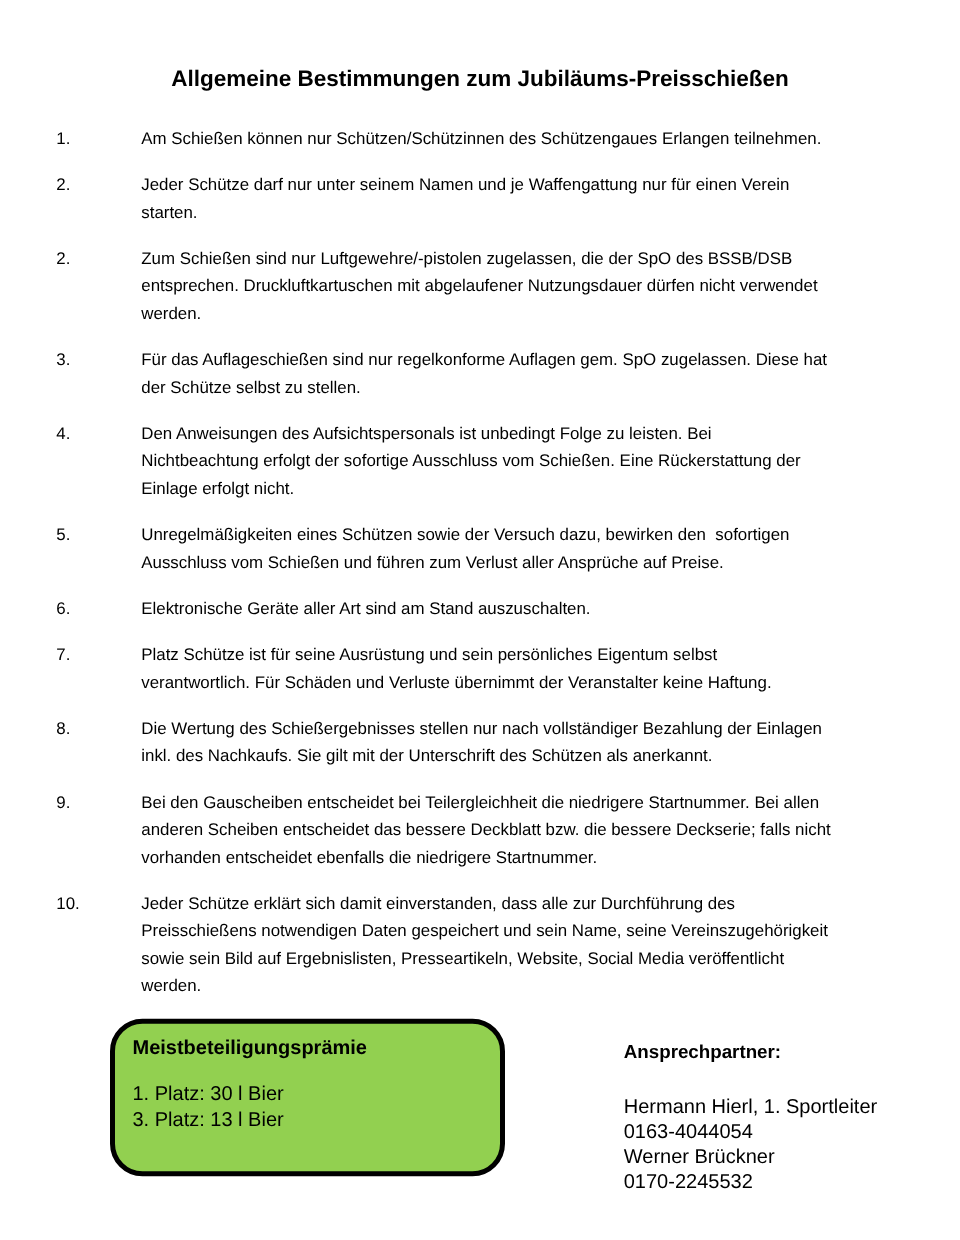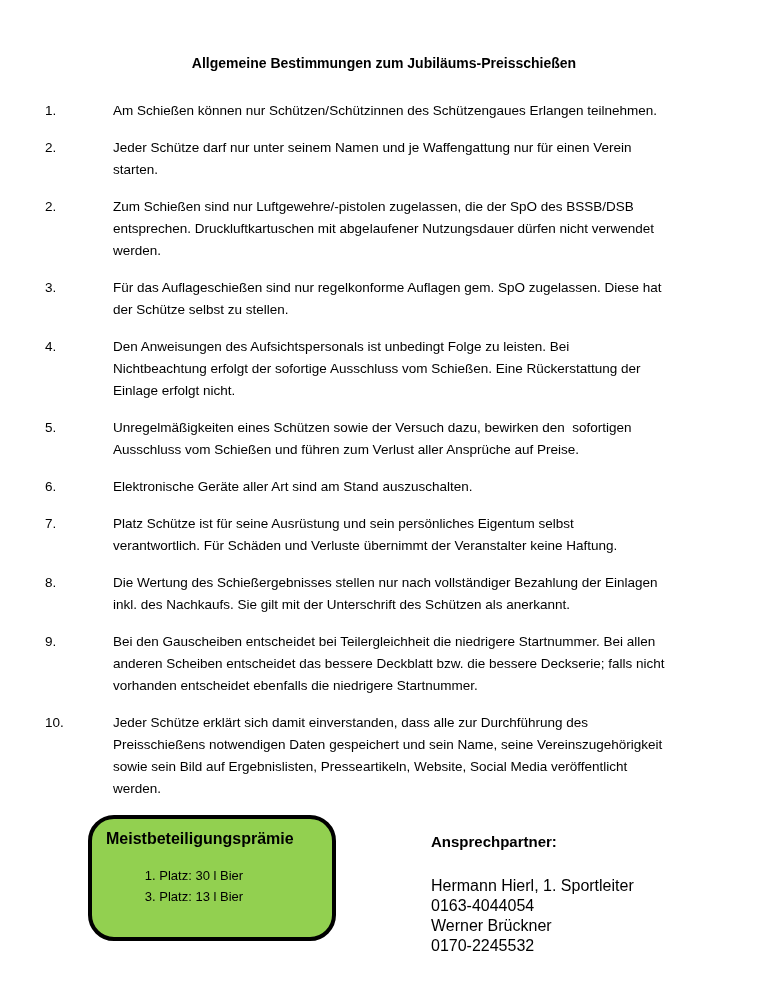--- a/index.html
+++ b/index.html
@@ -15,21 +15,21 @@
     overflow: hidden;
   }
   .doc {
     box-sizing: border-box;
     width: 768px;
     height: 992px;
     padding: 52px 45px 0 45px;
     position: relative;
   }
   .page-title {
-    font-size: 14px;
+    font-size: 18px;
     line-height: 22px;
     font-weight: bold;
     text-align: center;
     margin: 0 0 26px 0;
   }
   .rules { }
   .rule {
     display: flex;
     margin-bottom: 15px;
     font-size: 13.5px;
@@ -42,36 +42,36 @@
     width: 640px;
     white-space: pre-wrap;
   }
   .footer {
     display: flex;
     align-items: flex-start;
     margin-top: 13px;
   }
   .prize-box {
     box-sizing: border-box;
-    width: 248px;
+    width: 316px;
     height: 126px;
     margin-left: 43px;
     border-radius: 26px;
     padding: 10px 10px 0 14px;
   }
   .prize-title {
     font-size: 16px;
     line-height: 20px;
     font-weight: bold;
   }
   .prize-list {
     margin-top: 16px;
     padding-right: 40px;
-    text-align: center;
-    font-size: 13px;
+    text-align: left;
+    font-size: 16px;
     line-height: 21px;
   }
   .contact {
     margin-left: 95px;
     padding-top: 17px;
   }
   .contact-title {
     font-size: 15px;
     line-height: 20px;
     font-weight: bold;

